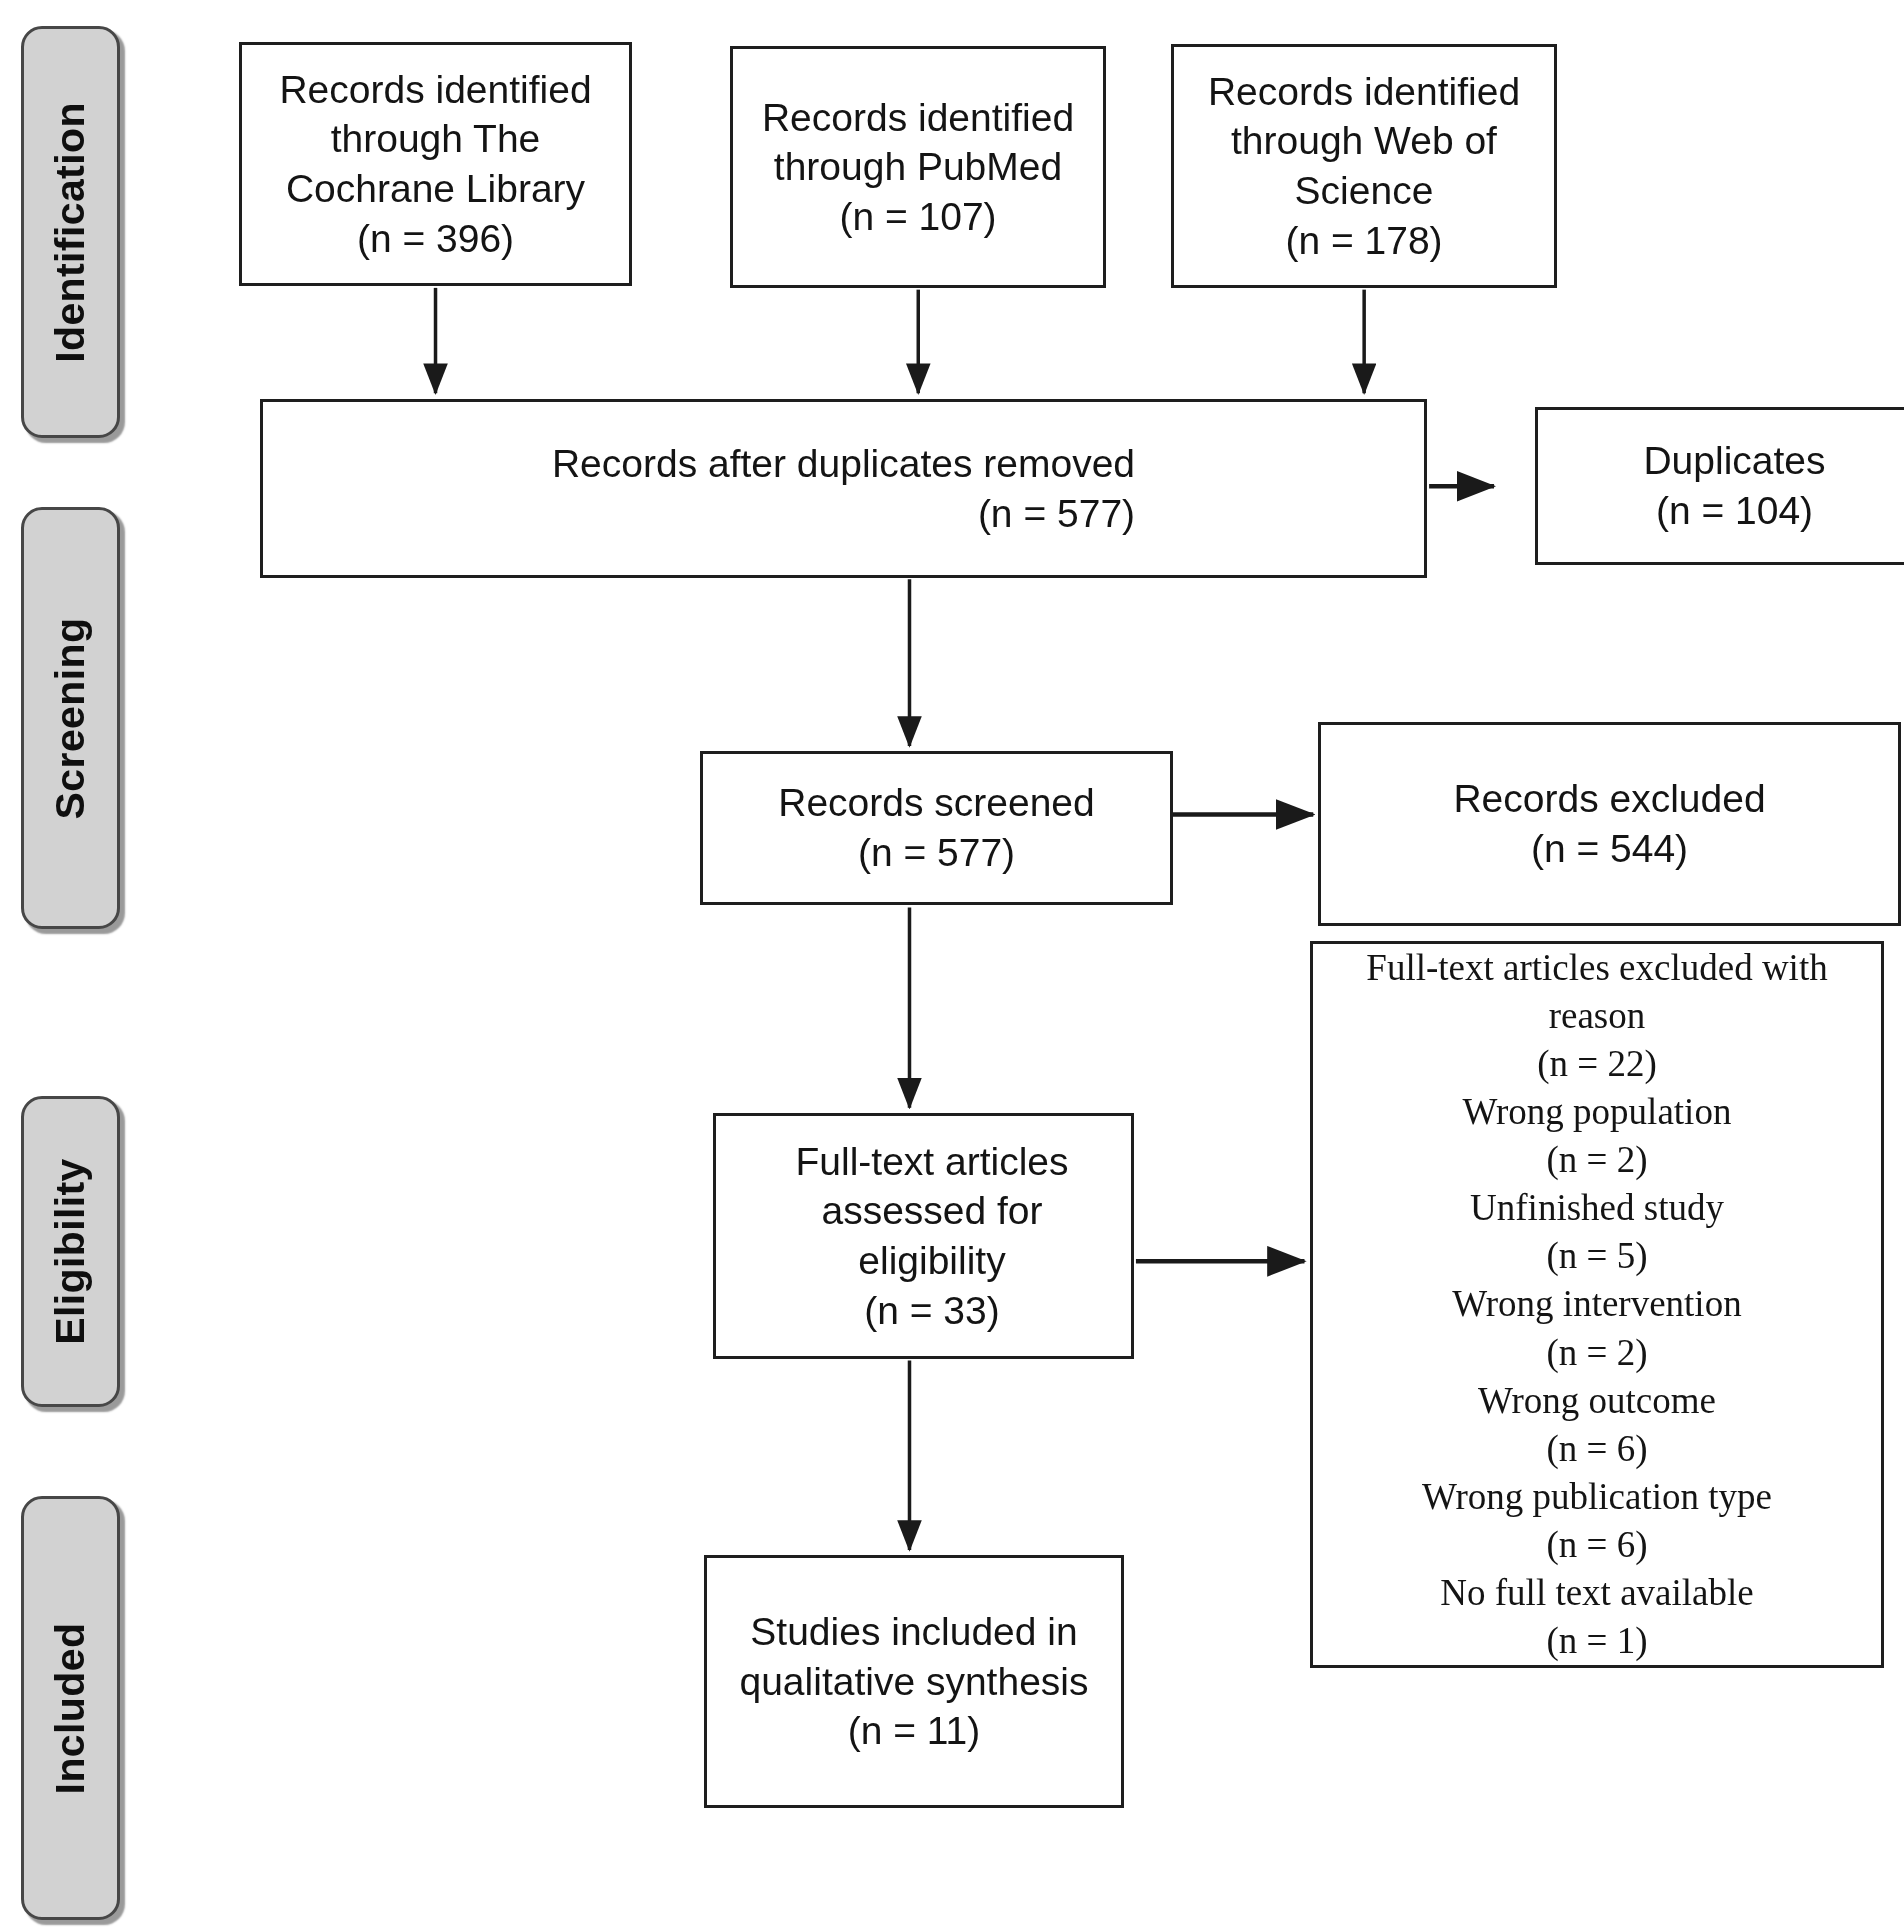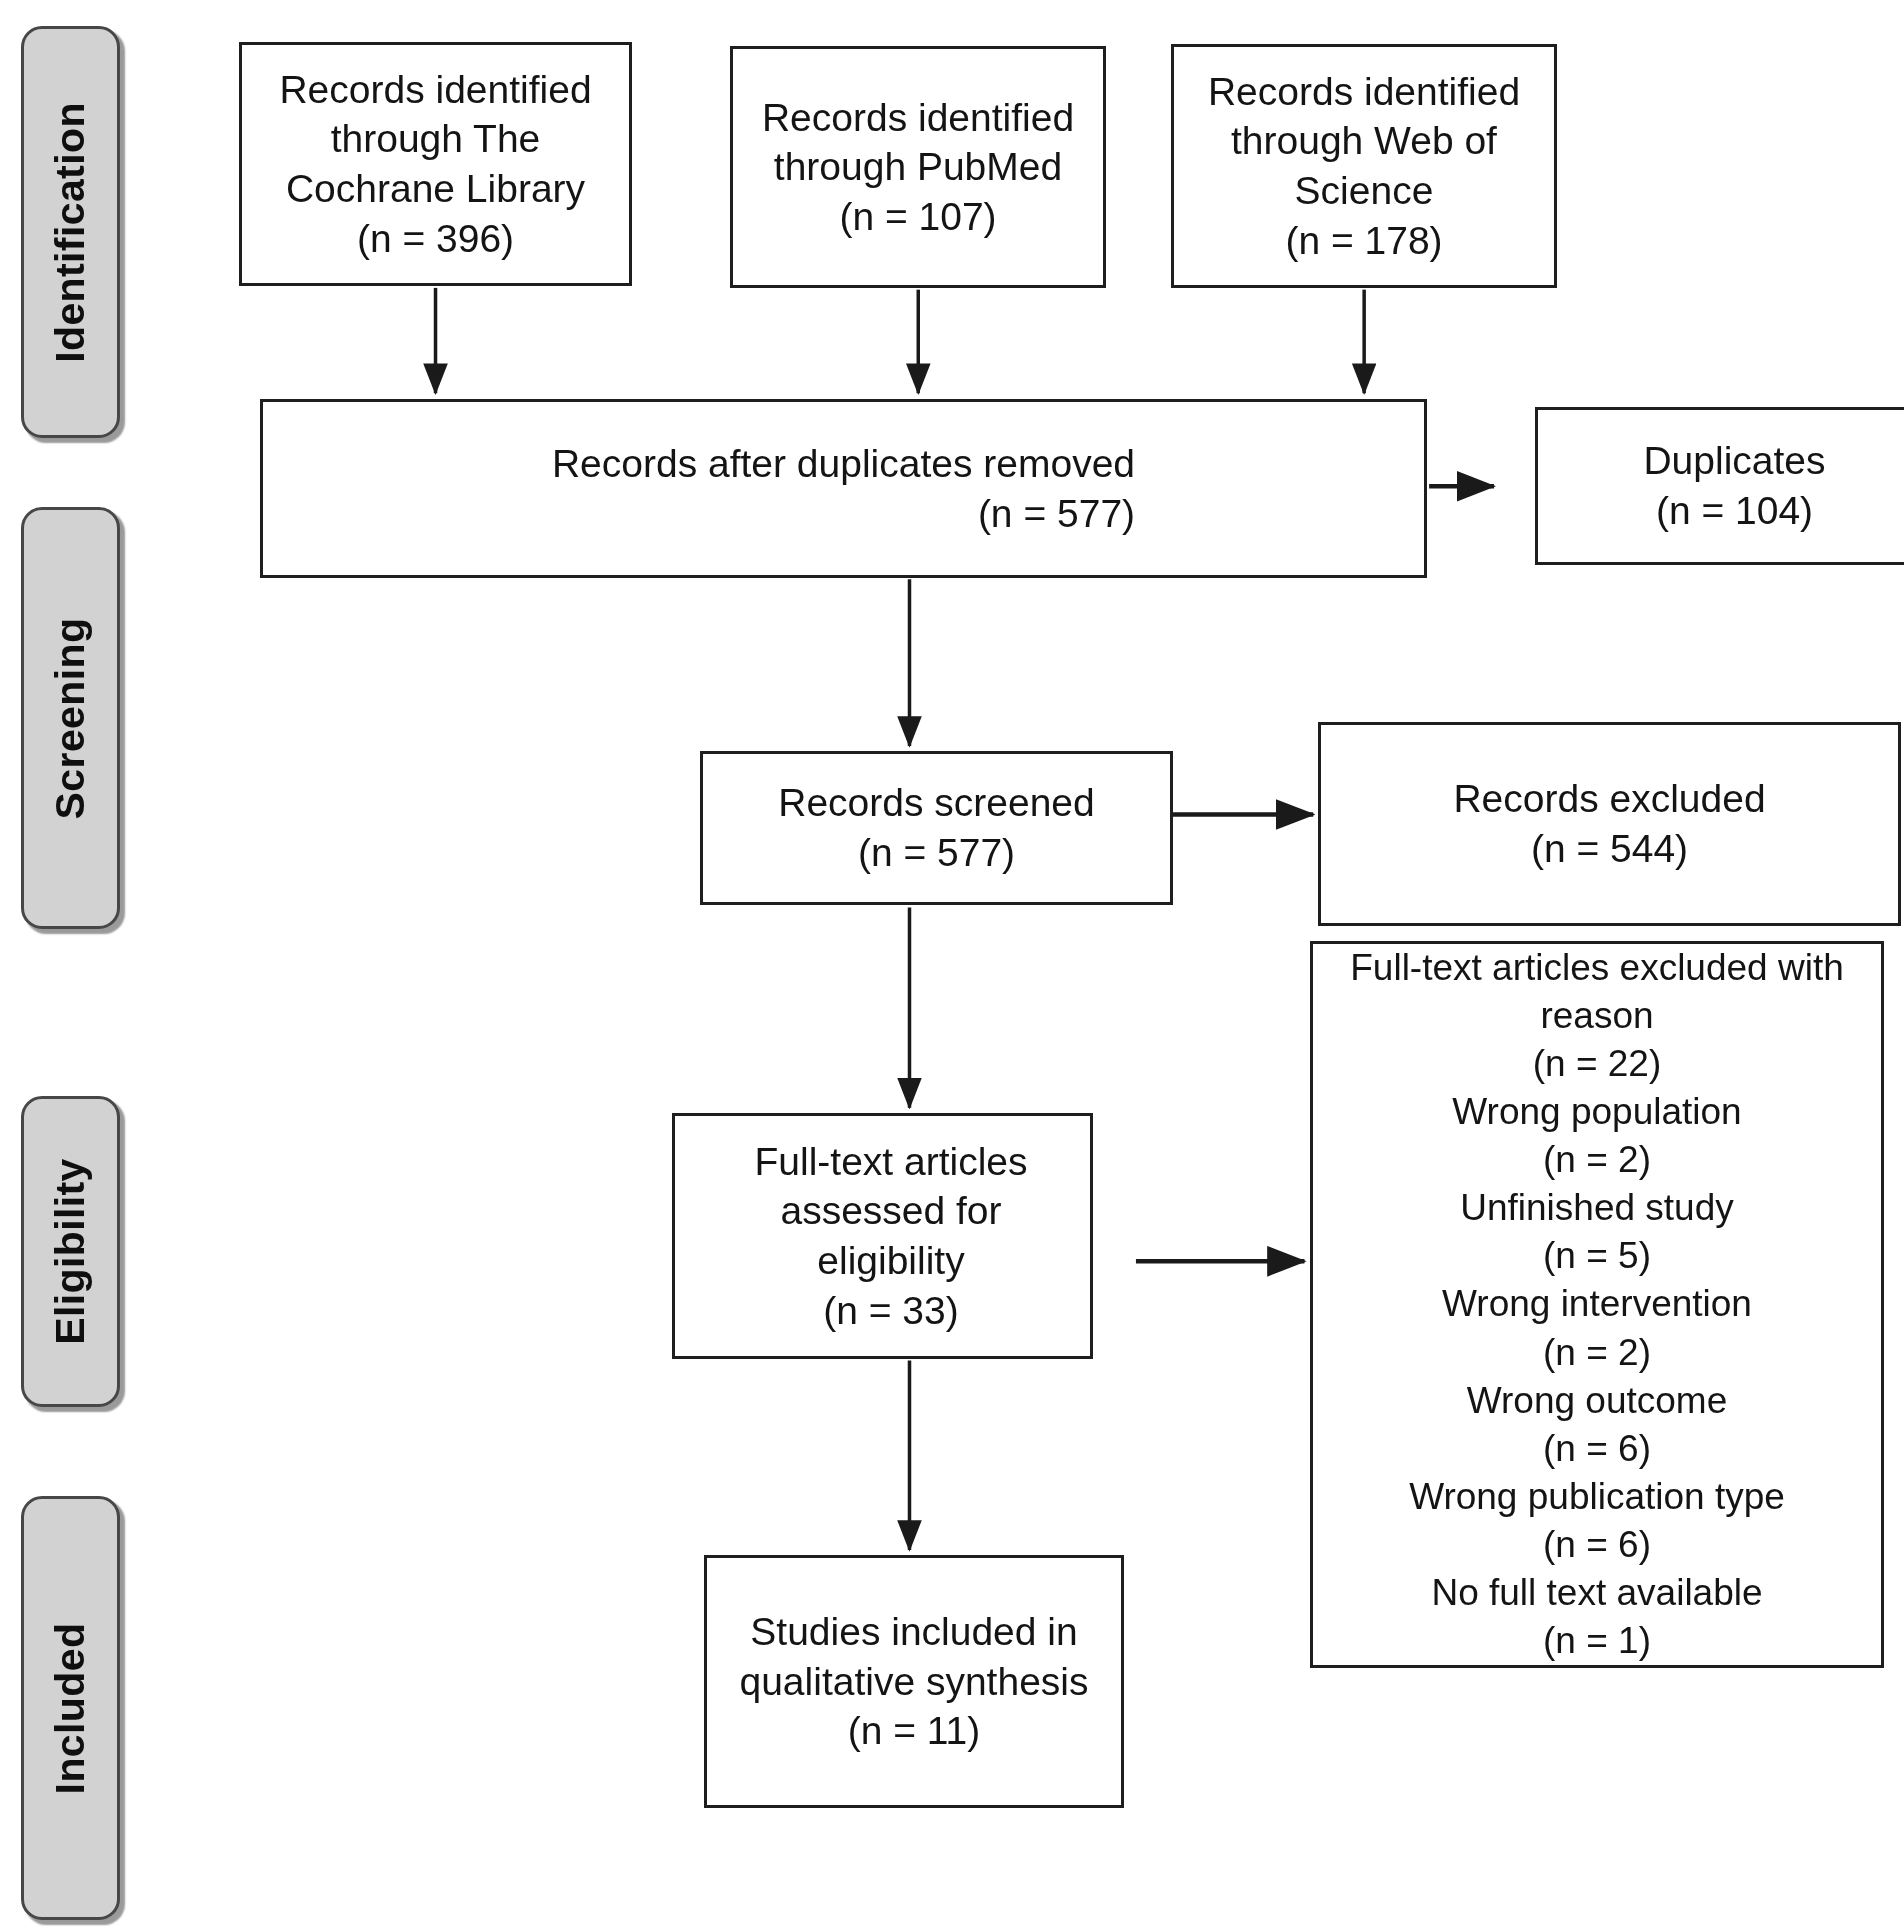--- a/index.html
+++ b/index.html
@@ -65,22 +65,22 @@
     box-sizing: border-box;
     padding: 7px;
   }
   #box-cochrane   { left: 239px;  top: 42px;   width: 393px;  height: 244px; }
   #box-pubmed     { left: 730px;  top: 46px;   width: 376px;  height: 242px; }
   #box-wos        { left: 1171px; top: 44px;   width: 386px;  height: 244px; }
   #box-afterdup   { left: 260px;  top: 399px;  width: 1167px; height: 179px; text-align: right; }
   #box-duplicates { left: 1499px; top: 407px;  width: 399px;  height: 158px; margin-left: 36px; }
   #box-screened   { left: 700px;  top: 751px;  width: 473px;  height: 154px; }
   #box-rexcluded  { left: 1318px; top: 722px;  width: 583px;  height: 204px; }
-  #box-ftassessed { left: 672px;  top: 1113px; width: 421px;  height: 246px; padding-left: 24px; }
-  #box-ftexcluded { left: 1310px; top: 941px; width: 574px;  height: 727px; font-size: 37px; line-height: 1.3; }
+  #box-ftassessed { left: 713px;  top: 1113px; width: 421px;  height: 246px; padding-left: 24px; }
+  #box-ftexcluded { left: 1310px; top: 941px; width: 574px;  height: 727px; font-size: 37px; line-height: 1.3; font-family: Liberation Serif, serif; }
   #box-studies    { left: 704px;  top: 1555px; width: 420px;  height: 253px; }
 </style>
 </head>
 <body>
 
 <div id="canvas">
 
   <svg id="arrows" viewBox="0 0 2170 2200" xmlns="http://www.w3.org/2000/svg">
     <defs>
       <marker id="arrowhead" markerWidth="9" markerHeight="7" refX="8.5" refY="3.5" orient="auto" markerUnits="strokeWidth">

